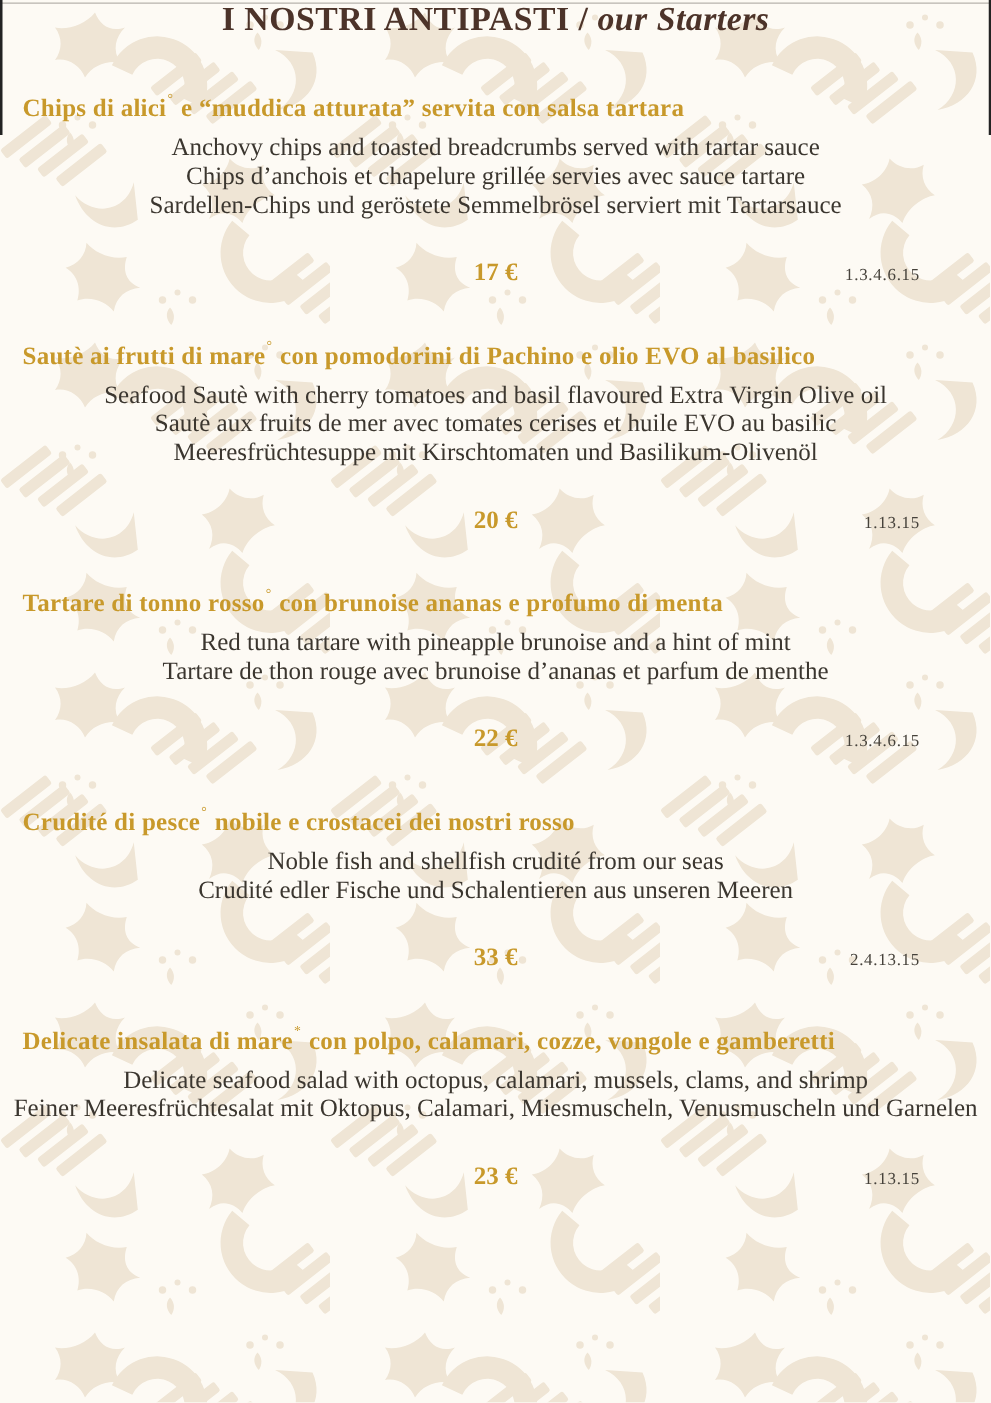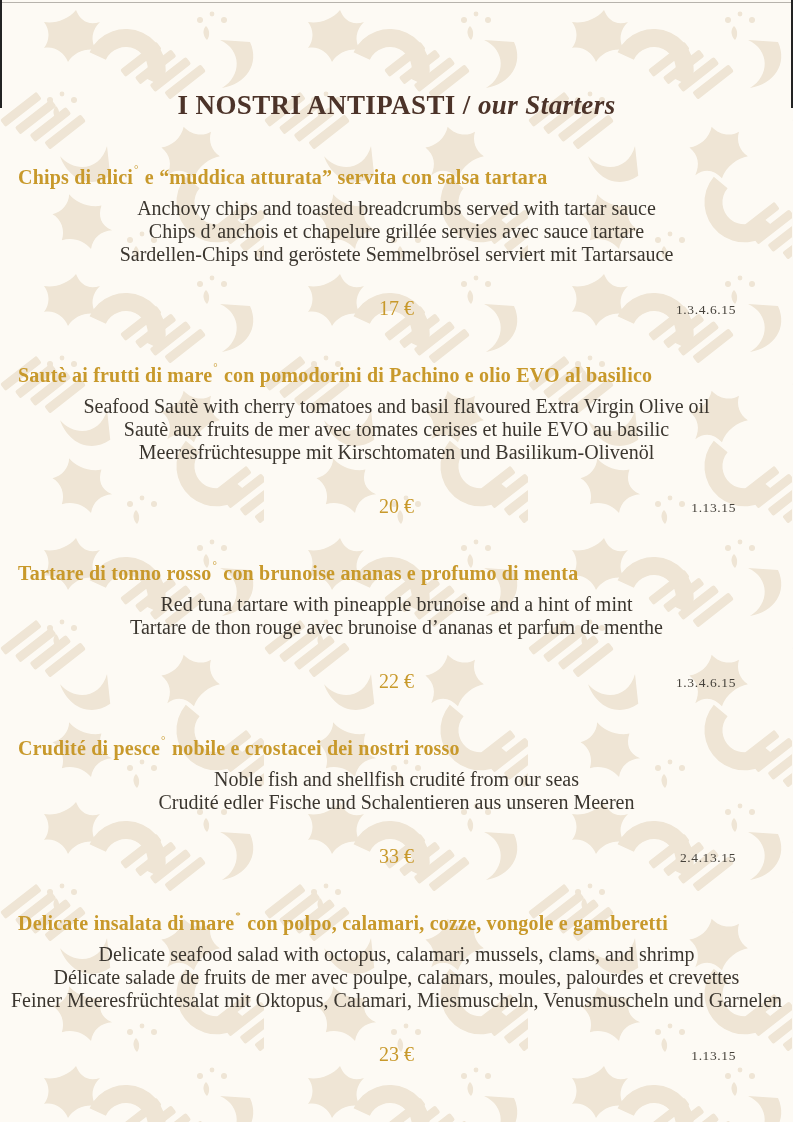--- a/index.html
+++ b/index.html
@@ -18,22 +18,20 @@
     background: #b7b3ac; z-index: 2;
   }
   .edge-strip {
     position: absolute; top: 0; width: 2px; height: 108px;
     background: #232323; z-index: 2;
   }
   .edge-strip.left { left: 0; }
   .edge-strip.right { right: 0; }
   .content {
     position: relative; z-index: 1;
-    padding-top: 50px;
-    margin-top: 40px;
   }
   .page-title {
     text-align: center;
     font-size: 27px;
     font-weight: bold;
     color: #4c3329;
     letter-spacing: 0.4px;
     margin: 0 0 44px 0;
   }
   .page-title .italic { font-style: italic; }
@@ -64,21 +62,21 @@
   .price-row {
     position: relative;
     margin-top: 31px;
     height: 26px;
   }
   .price {
     position: absolute; left: 0; right: 0;
     text-align: center;
     color: #c8992b;
     font-size: 20px;
-    font-weight: normal;
+    font-weight: bold;
   }
   .allergens {
     position: absolute;
     right: 57px; top: 5px;
     font-size: 13.5px;
     color: #46423b;
     letter-spacing: 0.6px;
   }
 </style>
 </head>
@@ -175,21 +173,20 @@
     <p class="translation">Crudité edler Fische und Schalentieren aus unseren Meeren</p>
     <div class="price-row">
       <span class="price">33 €</span>
       <span class="allergens">2.4.13.15</span>
     </div>
   </section>
 
   <section class="menu-item">
     <h2 class="dish-title"><span>Delicate insalata di mare</span><sup class="marker">*</sup><span> con polpo, calamari, cozze, vongole e gamberetti</span></h2>
     <p class="translation">Delicate seafood salad with octopus, calamari, mussels, clams, and shrimp</p>
-    <p class="translation">Délicate salade de fruits de mer avec poulpe, calamars, moules, palourdes et crevettes</p>
     <p class="translation">Feiner Meeresfrüchtesalat mit Oktopus, Calamari, Miesmuscheln, Venusmuscheln und Garnelen</p>
     <div class="price-row">
       <span class="price">23 €</span>
       <span class="allergens">1.13.15</span>
     </div>
   </section>
 
 </div>
 
 </body></html>

